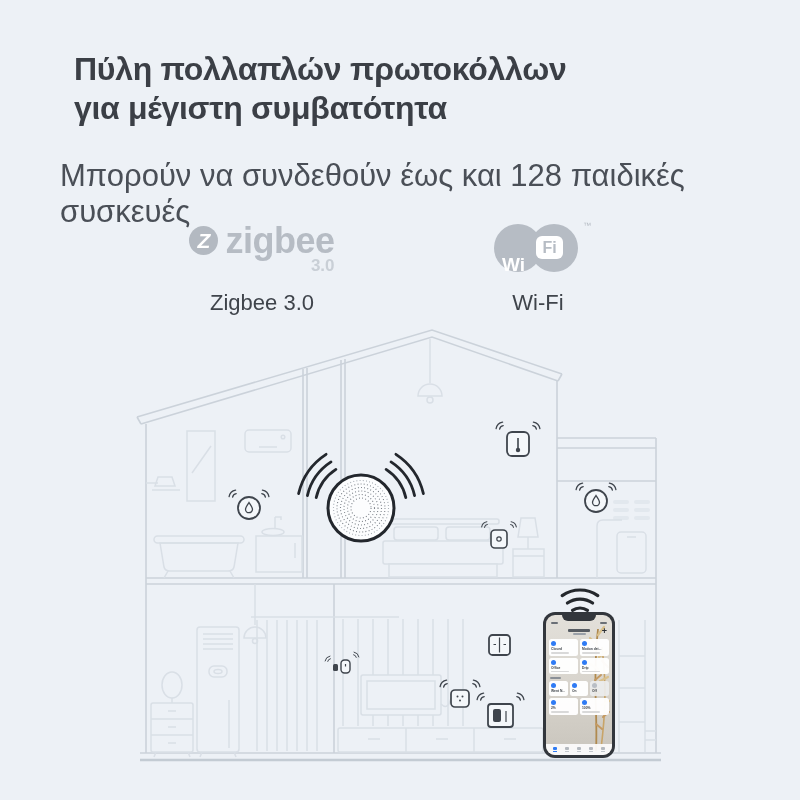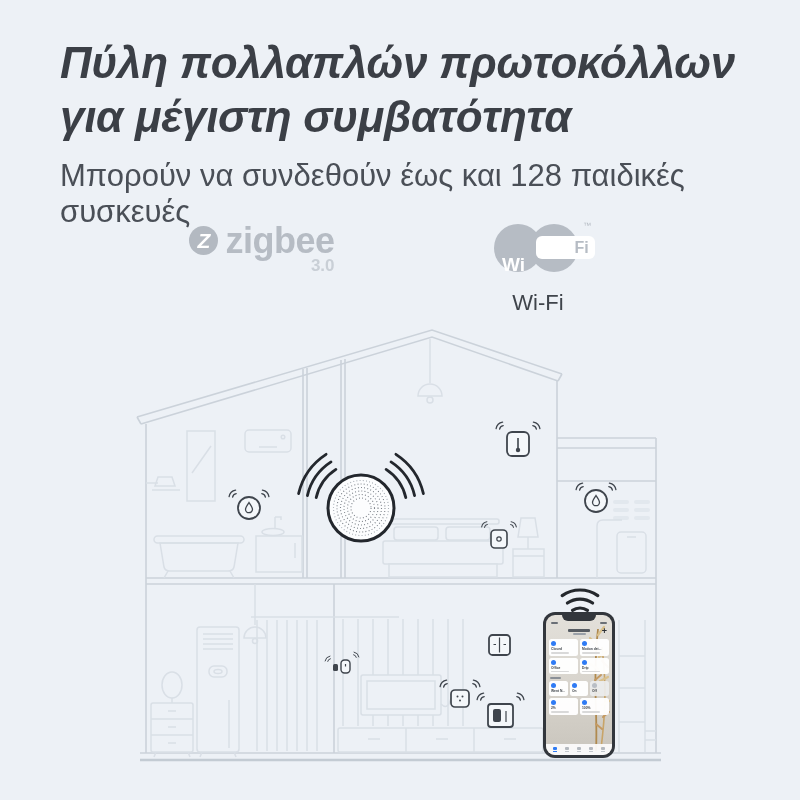--- a/index.html
+++ b/index.html
@@ -4,23 +4,23 @@
 <style>
   html,body{margin:0;padding:0;}
   body{
     width:800px;height:800px;
     background:#edf1f6;
     font-family:"Liberation Sans","DejaVu Sans",sans-serif;
     position:relative;overflow:hidden;
   }
   
   .hero-title{
-    position:absolute;left:60px;top:36px;margin:0;
-    font-size:44px;line-height:1.22;font-weight:700;
-    color:#3b3f46;letter-spacing:-0.3px;font-style:italic;
+    position:absolute;left:60px;top:36px;margin:14px;
+    font-size:32px;line-height:1.22;font-weight:700;
+    color:#3b3f46;letter-spacing:-0.3px;
   }
   .hero-sub{
     position:absolute;left:60px;top:158px;margin:0;
     font-size:31px;font-weight:400;color:#4a4f57;
   }
   
   .protocols{
     position:absolute;top:224px;left:0;width:800px;
     display:flex;justify-content:center;gap:116px;
   }
@@ -39,21 +39,21 @@
   .zb-ver{font-size:17px;font-weight:700;color:#c9cfd6;text-align:right;}
   
   .wifi-logo{position:relative;width:88px;height:48px;}
   .wifi-blob-l,.wifi-blob-r{position:absolute;top:0;width:48px;height:48px;border-radius:50%;background:#b6bcc4;}
   .wifi-blob-l{left:0;}
   .wifi-blob-r{left:36px;}
   .wifi-wi{position:absolute;left:8px;top:30px;z-index:1;color:#fff;font-weight:700;font-size:19px;}
   .wifi-fi{
     position:absolute;left:42px;top:12px;z-index:1;width:27px;height:23px;
     background:#fff;border-radius:6px;color:#b6bcc4;font-weight:700;font-size:16px;
-    display:flex;align-items:center;justify-content:center;padding-left:32px;
+    display:flex;align-items:center;justify-content:center;
   }
   .wifi-tm{position:absolute;right:-9px;top:-3px;font-size:8px;color:#b6bcc4;}
   
   .house{position:absolute;left:0;top:318px;}
   
   .phone{
     position:absolute;left:543px;top:612px;width:72px;height:146px;
     background:#32363c;border-radius:12px;padding:3px;box-sizing:border-box;z-index:5;
   }
   .phone-screen{
@@ -103,20 +103,21 @@
   <div class="protocol">
     <div class="protocol-logo zigbee-logo">
       <span class="zb-circle">
           <span>Z</span>
         </span>
       <span class="zb-text">
         <span class="zb-word">zigbee</span>
         <span class="zb-ver">3.0</span>
       </span>
     </div>
+    <div class="protocol-label">Zigbee 3.0</div>
   </div>
   <div class="protocol">
     <div class="protocol-logo">
       <div class="wifi-logo">
         <span class="wifi-blob-l"></span>
         <span class="wifi-blob-r"></span>
         <span class="wifi-wi">Wi</span>
         <span class="wifi-fi">Fi</span>
         <span class="wifi-tm">™</span>
       </div>

